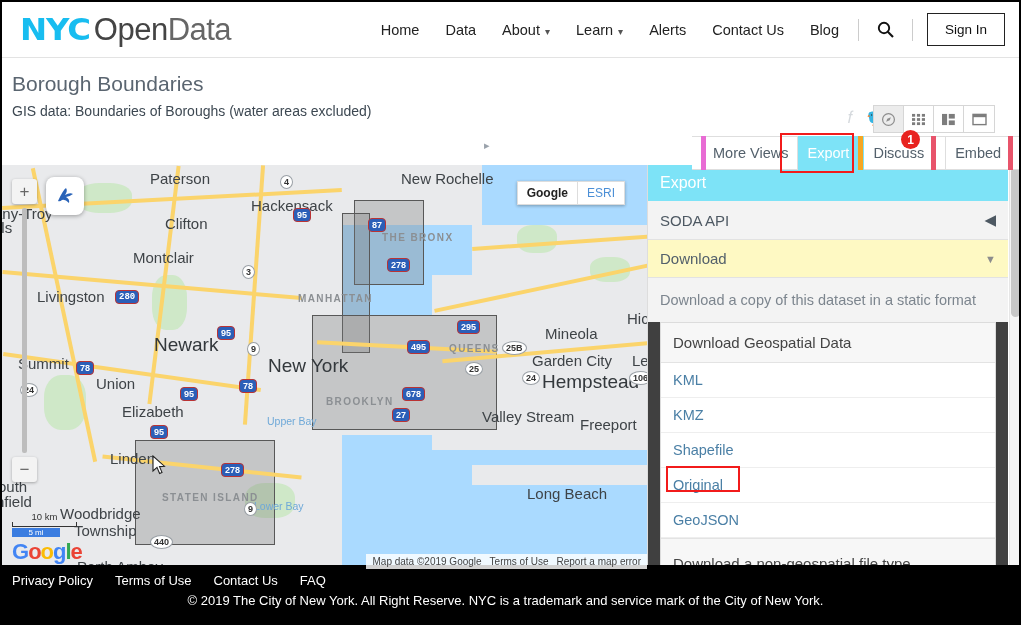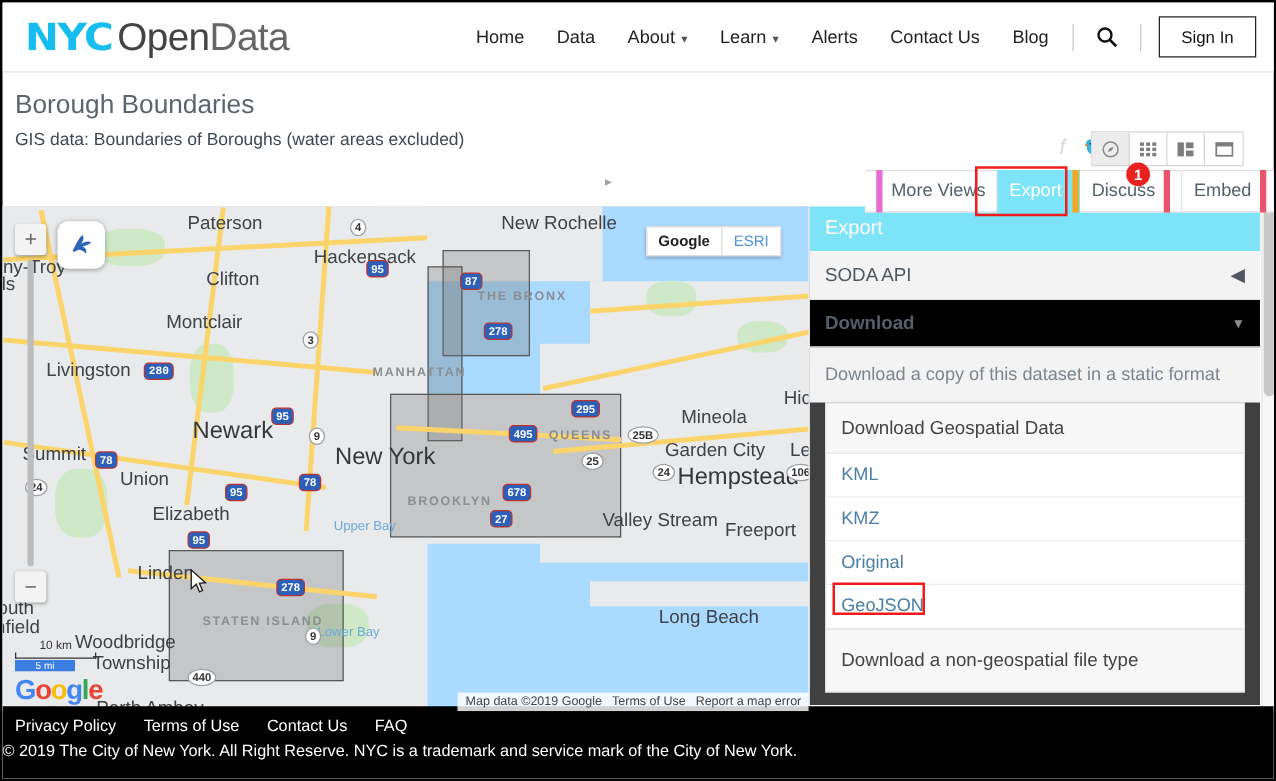--- a/index.html
+++ b/index.html
@@ -126,41 +126,41 @@
   .panel-inner { width:360px; height:100%; }
   .pnl-head {
     background:#7de3f7; color:#fff; font-size:16px; padding:9px 12px; height:36px;
   }
   .pnl-row {
     display:flex; align-items:center; justify-content:space-between;
     padding:10px 12px; font-size:15px; color:#4d5862; border-bottom:1px solid #e2e2e2;
     cursor:pointer;
   }
   .pnl-row.soda { background:#f3f3f3; }
-  .pnl-row.download { background:#000000; color:#53606b;font-weight:bold; }
+  .pnl-row.download { background:#fef9c3; color:#53606b; }
   .pnl-desc { padding:14px 12px; font-size:14.5px; color:#7c858e; background:#f3f3f3; }
   .card { margin:0 12px; border:1px solid #dcdcdc; background:#fff; }
   .card-head {
     padding:11px 12px; font-size:15px; color:#444; background:#f7f7f7;
     border-bottom:1px solid #e3e3e3;
   }
   .card-link {
     padding:9px 12px; font-size:14.5px; color:#4a7fa5; border-bottom:1px solid #eee;
     cursor:pointer; position:relative;
   }
   .card-link:last-child { border-bottom:none; }
   .panel-bg-fill { position:absolute; left:0; top:0; width:100%; height:100%; background:#f3f3f3; z-index:-1; }
   .pscroll { position:absolute; right:1px; top:0; width:13px; height:404px; background:#f6f6f6; border-left:1px solid #e6e6e6; }
   .pthumb { position:absolute; right:2px; top:2px; width:9px; height:150px; background:#c8c8c8; border-radius:5px; cursor:pointer; }
 
   
   .footer { position:absolute; left:0; bottom:0; width:100%; height:58px; background:#000; color:#fff; }
   .flinks { display:flex; gap:22px; padding:8px 10px 0 10px; font-size:13px; }
   .flinks span { cursor:pointer; }
-  .fcopy { text-align:left; font-size:13px; padding:5px 10px 0 0; }
+  .fcopy { text-align:center; font-size:13px; padding:5px 10px 0 0; }
 </style>
 </head>
 <body>
 
 <div class="page">
 
   <div class="topnav">
     <div class="logo">
       <span class="logo-nyc">NYC</span>
       <span class="logo-open">Open</span>
@@ -339,21 +339,21 @@
         <div class="lbl-map lbl-city" style="left: 131px; top: 84px;">Montclair</div>
         <div class="lbl-map lbl-city" style="left: 35px; top: 123px;">Livingston</div>
         <div class="lbl-map lbl-city" style="left: -8px; top: 40px;">any-Troy</div>
         <div class="lbl-map lbl-city" style="left: -4px; top: 54px;">lls</div>
         <div class="lbl-map lbl-big" style="left: 152px; top: 169px;">Newark</div>
         <div class="lbl-map lbl-city" style="left: 16px; top: 190px;">Summit</div>
         <div class="lbl-map lbl-city" style="left: 94px; top: 210px;">Union</div>
         <div class="lbl-map lbl-big" style="left: 266px; top: 190px;">New York</div>
         <div class="lbl-map lbl-boro" style="left: 380px; top: 67px;">THE BRONX</div>
         <div class="lbl-map lbl-boro" style="left: 296px; top: 128px;">MANHATTAN</div>
-        <div class="lbl-map lbl-boro" style="left: 437px; top: 178px;">QUEENS</div>
+        <div class="lbl-map lbl-boro" style="left: 447px; top: 178px;">QUEENS</div>
         <div class="lbl-map lbl-boro" style="left: 324px; top: 231px;">BROOKLYN</div>
         <div class="lbl-map lbl-boro" style="left: 160px; top: 327px;">STATEN ISLAND</div>
         <div class="lbl-map lbl-city" style="left: 543px; top: 160px;">Mineola</div>
         <div class="lbl-map lbl-city" style="left: 530px; top: 187px;">Garden City</div>
         <div class="lbl-map lbl-big" style="left: 540px; top: 206px;">Hempstead</div>
         <div class="lbl-map lbl-city" style="left: 625px; top: 145px;">Hic</div>
         <div class="lbl-map lbl-city" style="left: 630px; top: 187px;">Le</div>
         <div class="lbl-map lbl-city" style="left: 480px; top: 243px;">Valley Stream</div>
         <div class="lbl-map lbl-city" style="left: 578px; top: 251px;">Freeport</div>
         <div class="lbl-map lbl-city" style="left: 525px; top: 320px;">Long Beach</div>
@@ -411,20 +411,21 @@
         <span style="color:#8c8c8c;font-size:11px">▼</span>
       </div>
 
       <div class="pnl-desc">Download a copy of this dataset in a static format</div>
 
       <div style="background:#404040;padding-bottom:10px">
         <div class="card">
           <div class="card-head">Download Geospatial Data</div>
           <div class="card-link">KML</div>
           <div class="card-link">KMZ</div>
+          <div class="card-link">Shapefile</div>
           <div class="card-link">Original</div>
           <div class="card-link">GeoJSON</div>
           <div class="card-head" style="border-bottom:none;border-top:1px solid #e3e3e3;padding:16px 12px">Download a non-geospatial file type</div>
         </div>
       </div>
     </div>
     <div class="pscroll">
       <div class="pthumb"></div>
     </div>
   </div>

